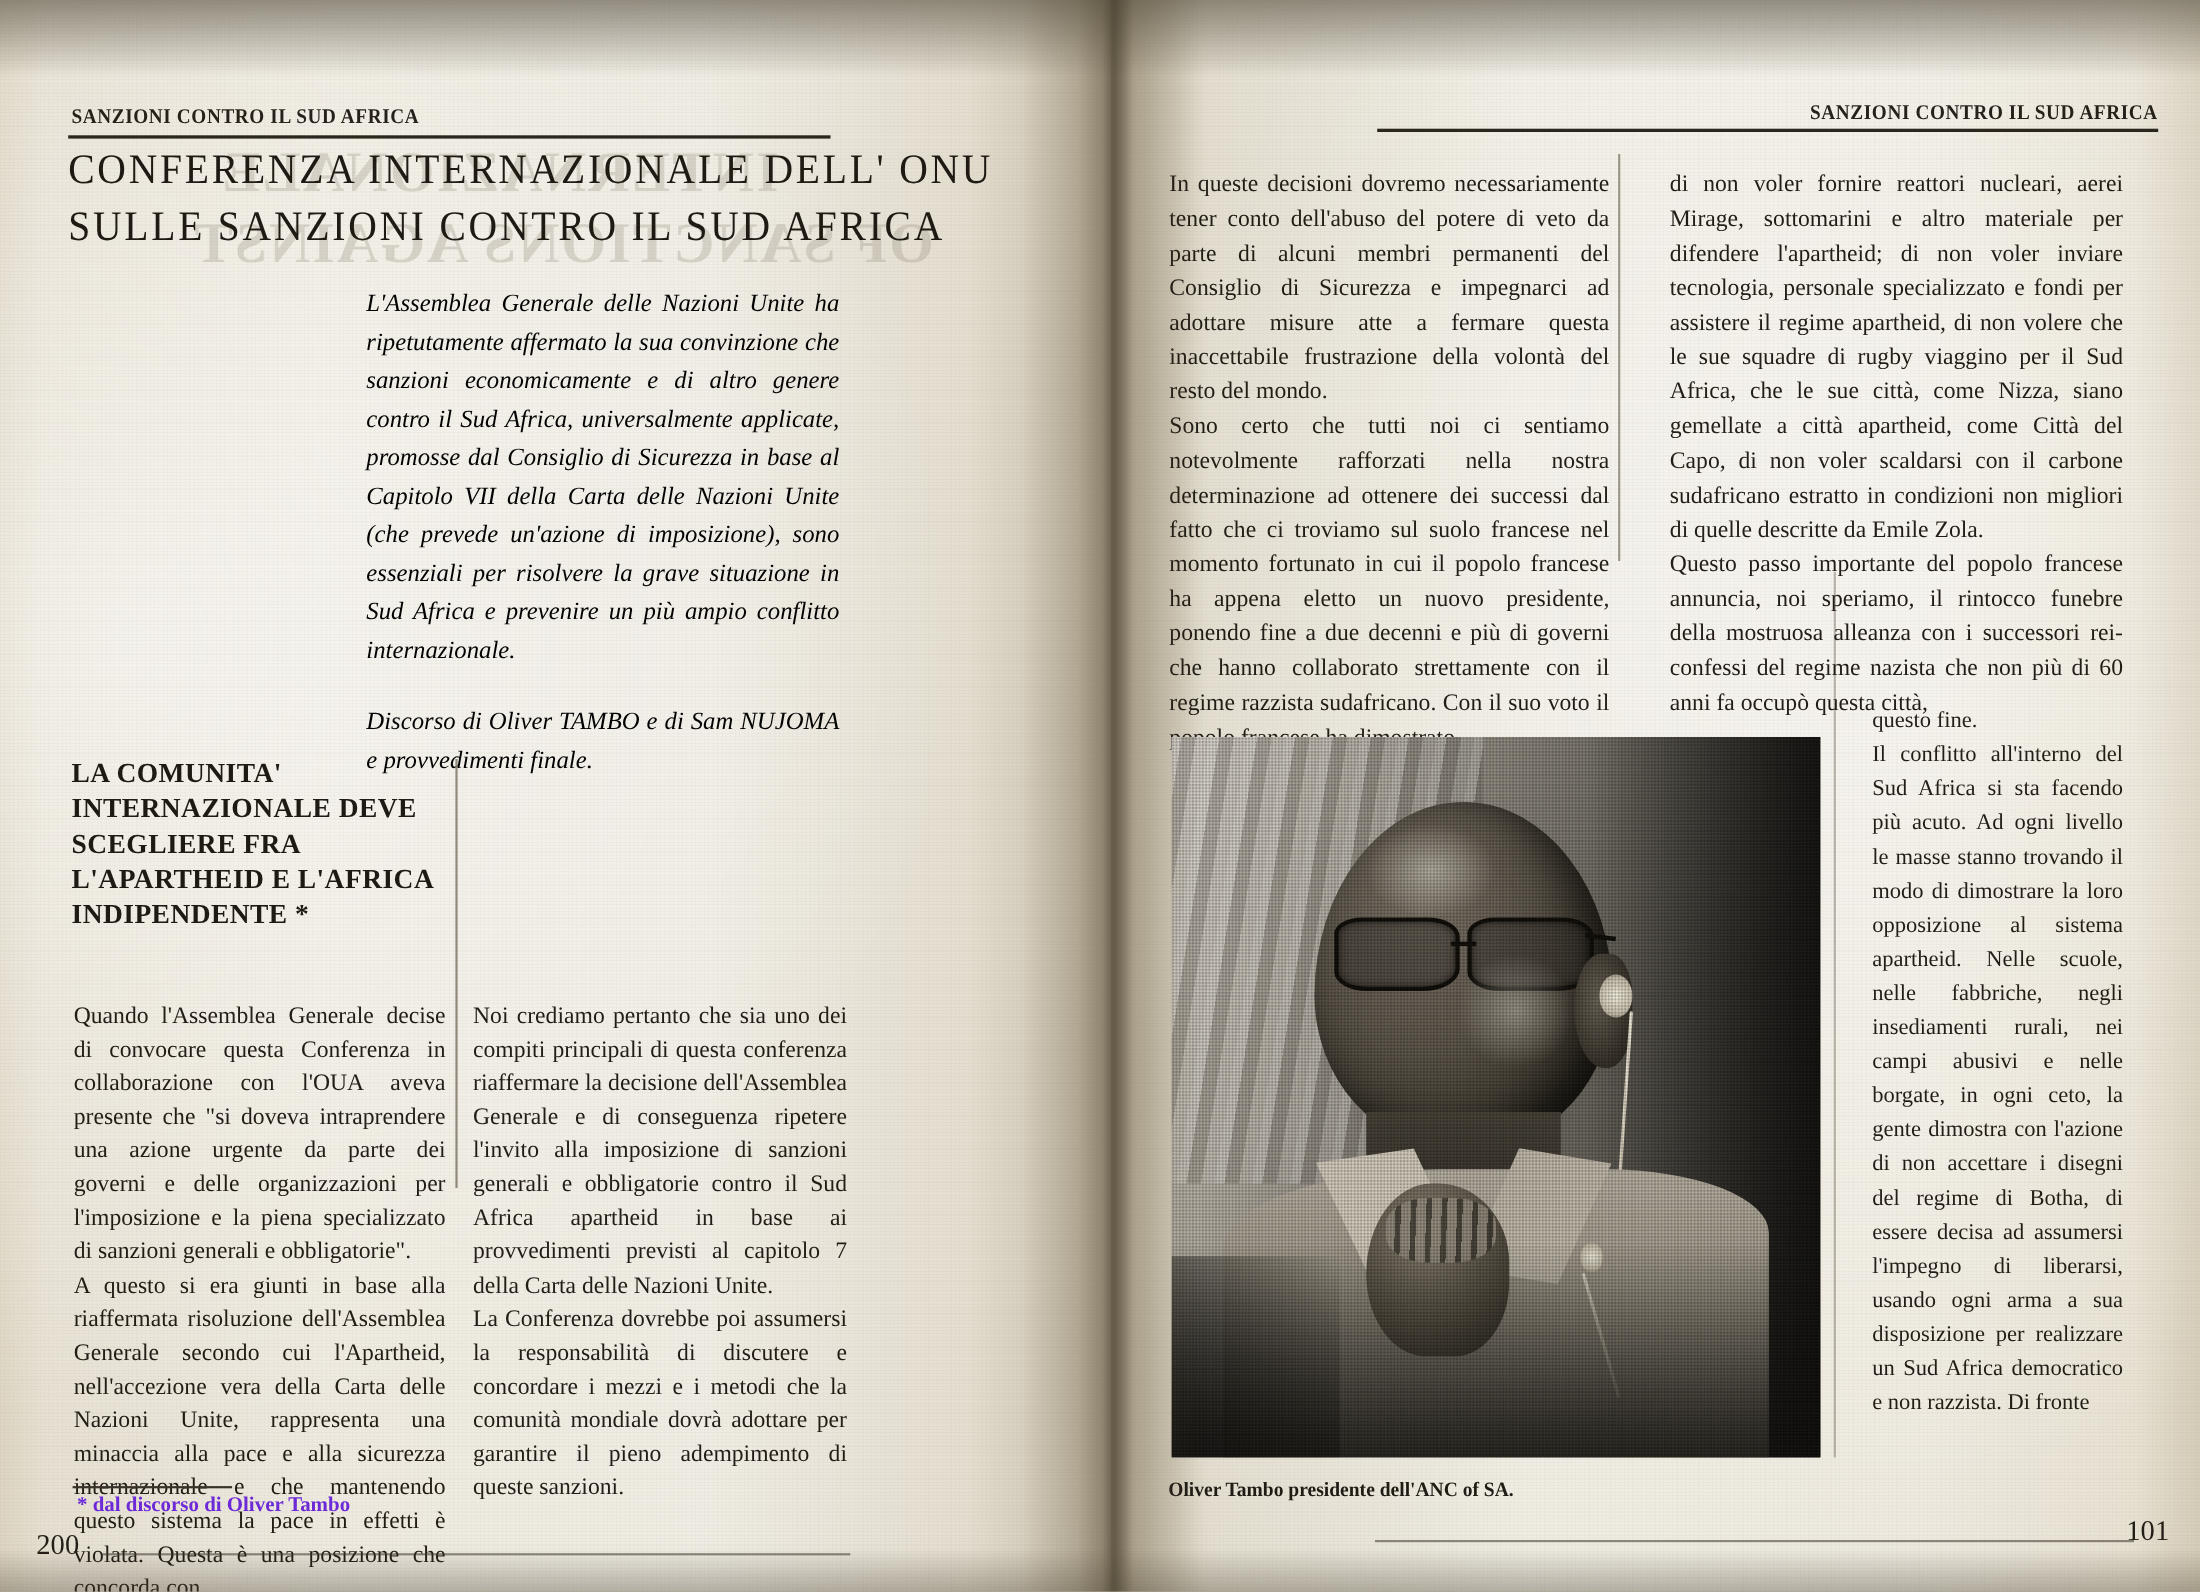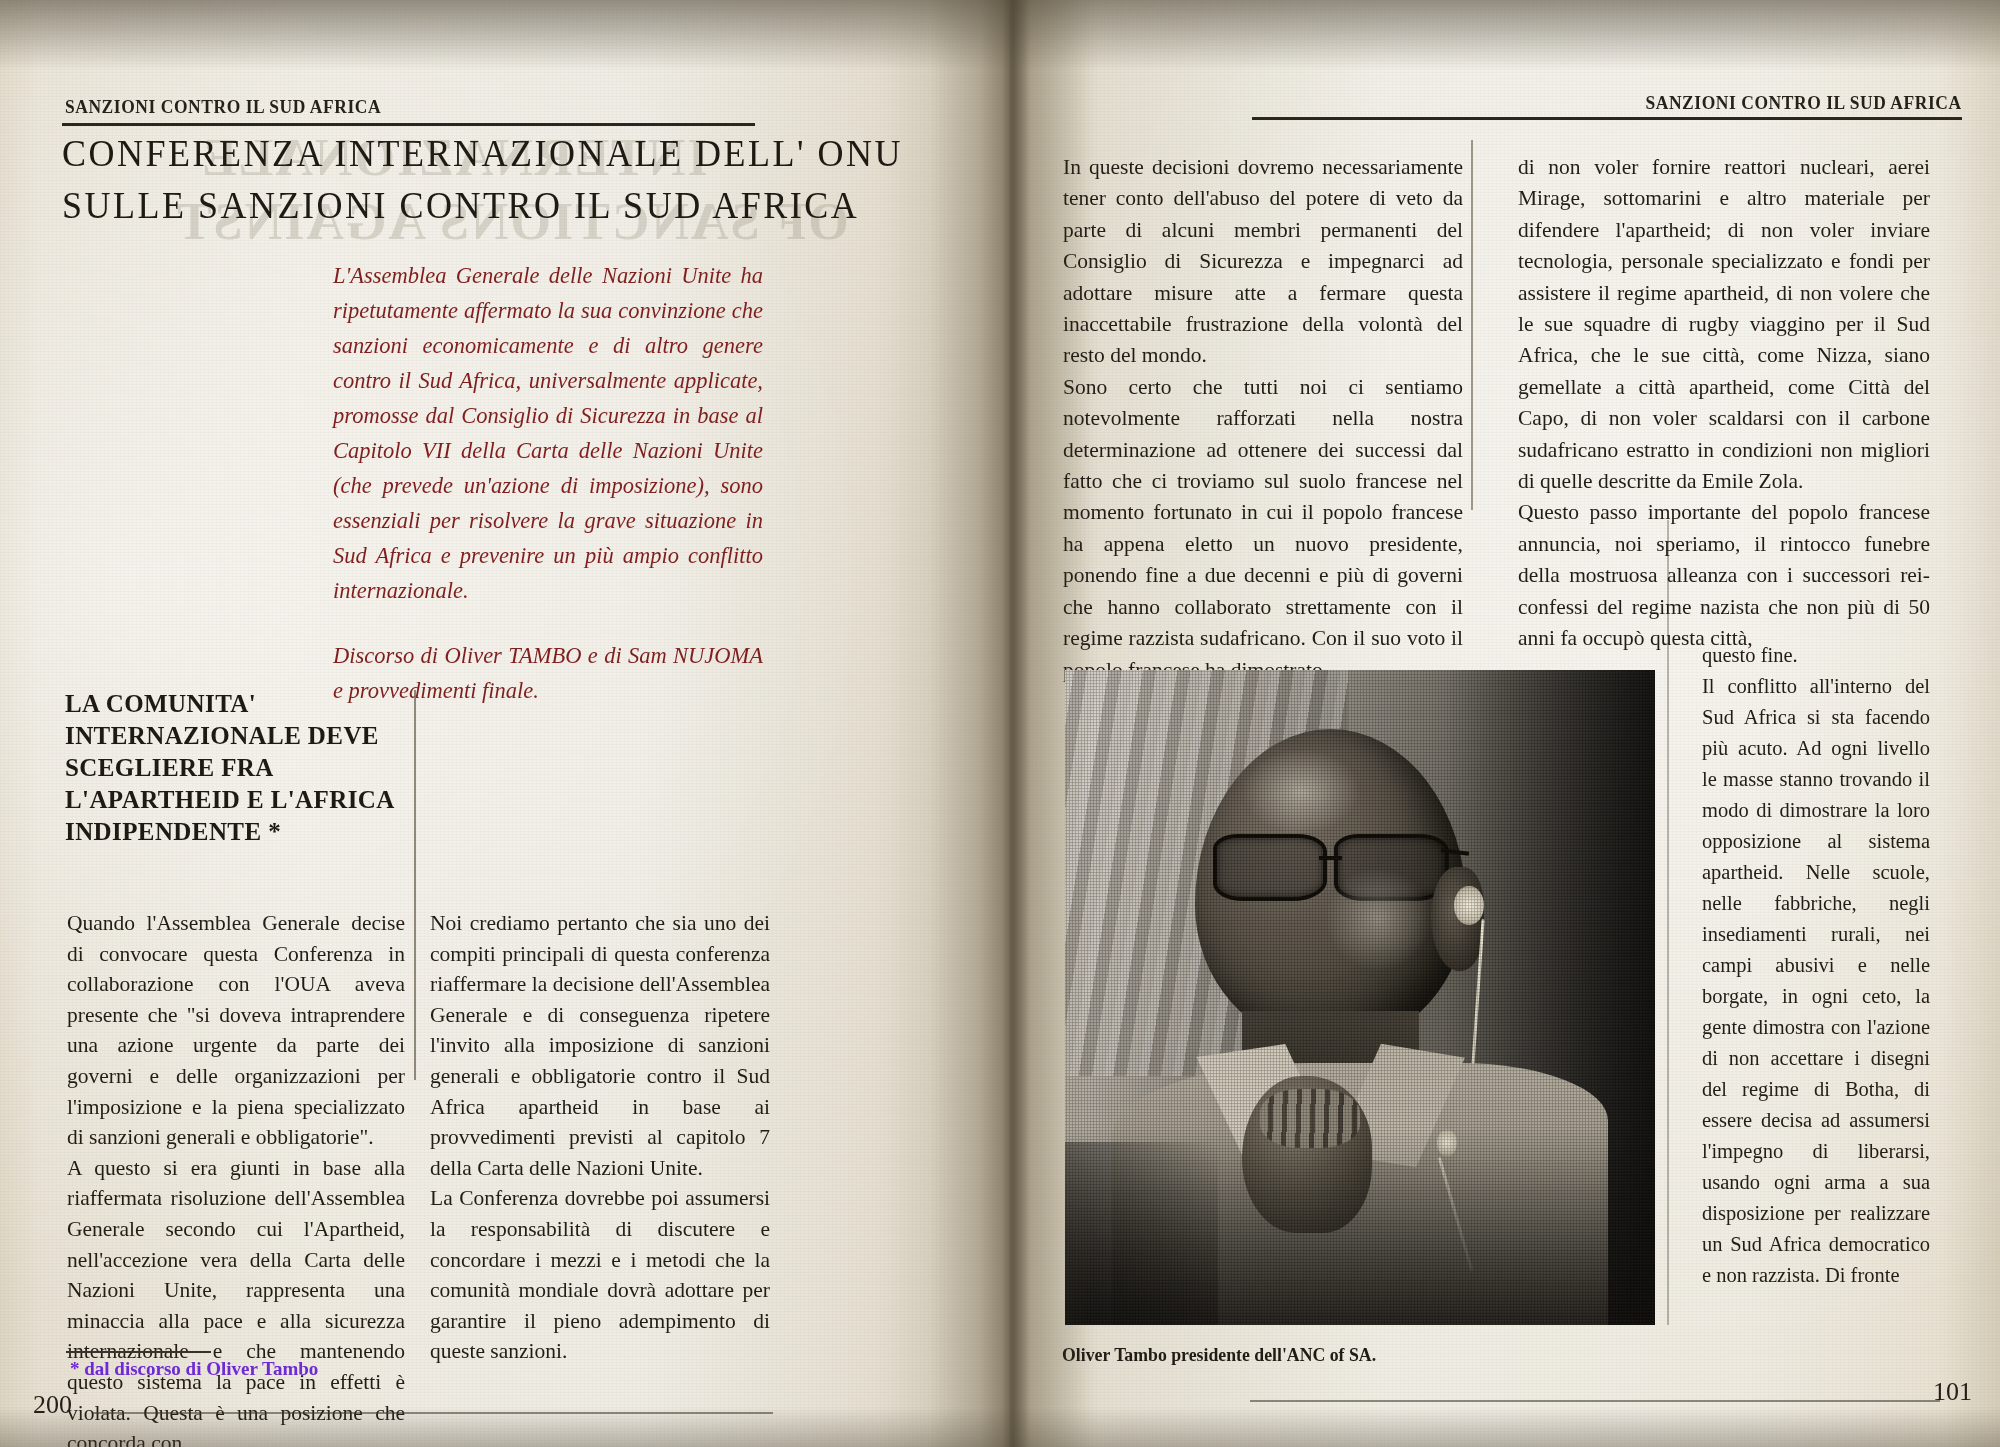--- a/index.html
+++ b/index.html
@@ -68,21 +68,21 @@
     font-family:"Liberation Serif", serif;
     font-size:36px;letter-spacing:2.5px;
     color:#1d1912;white-space:nowrap;
     transform:scaleY(1.06);transform-origin:left top;
   }
 
   .italic-block{
     position:absolute;
     font-family:"Liberation Serif", serif;
     font-style:italic;font-size:22.5px;line-height:35px;
-    color:#7f1d1d;text-align:justify;
+    color:#000000;text-align:justify;
   }
   .italic-block .credit{display:block;margin-top:30px;}
 
   .bighead{
     position:absolute;
     font-family:"Liberation Serif", serif;
     font-weight:bold;font-size:25px;line-height:32px;
     letter-spacing:.4px;color:#1c1812;
   }
 
@@ -300,21 +300,21 @@
   <div class="vrule" style="left:1471px;top:140px;height:370px;opacity:.65;"></div>
   <div class="vrule" style="left:1667px;top:520px;height:805px;opacity:.45;"></div>
 
   <div class="col" style="left:1063px;top:152px;width:400px;">
     <p>In queste decisioni dovremo necessariamente tener conto dell'abuso del potere di veto da parte di alcuni membri permanenti del Consiglio di Sicurezza e impegnarci ad adottare misure atte a fermare questa inaccettabile frustrazione della volontà del resto del mondo.</p>
       <p>Sono certo che tutti noi ci sentiamo notevolmente rafforzati nella nostra determinazione ad ottenere dei successi dal fatto che ci troviamo sul suolo francese nel momento fortunato in cui il popolo francese ha appena eletto un nuovo presidente, ponendo fine a due decenni e più di governi che hanno collaborato strettamente con il regime razzista sudafricano. Con il suo voto il popolo francese ha dimostrato</p>
   </div>
 
   <div class="col" style="left:1518px;top:152px;width:412px;">
     <p>di non voler fornire reattori nucleari, aerei Mirage, sottomarini e altro materiale per difendere l'apartheid; di non voler inviare tecnologia, personale specializzato e fondi per assistere il regime apartheid, di non volere che le sue squadre di rugby viaggino per il Sud Africa, che le sue città, come Nizza, siano gemellate a città apartheid, come Città del Capo, di non voler scaldarsi con il carbone sudafricano estratto in condizioni non migliori di quelle descritte da Emile Zola.</p>
-      <p>Questo passo importante del popolo francese annuncia, noi speriamo, il rintocco funebre della mostruosa alleanza con i successori rei-confessi del regime nazista che non più di 50 anni fa occupò questa città,</p>
+      <p>Questo passo importante del popolo francese annuncia, noi speriamo, il rintocco funebre della mostruosa alleanza con i successori rei-confessi del regime nazista che non più di 60 anni fa occupò questa città,</p>
   </div>
 
   <div class="col narrow" style="left:1702px;top:640px;width:228px;">
     <p>questo fine.</p>
       <p>Il conflitto all'interno del Sud Africa si sta facendo più acuto. Ad ogni livello le masse stanno trovando il modo di dimostrare la loro opposizione al sistema apartheid. Nelle scuole, nelle fabbriche, negli insediamenti rurali, nei campi abusivi e nelle borgate, in ogni ceto, la gente dimostra con l'azione di non accettare i disegni del regime di Botha, di essere decisa ad assumersi l'impegno di liberarsi, usando ogni arma a sua disposizione per realizzare un Sud Africa democratico e non razzista. Di fronte</p>
   </div>
 
   <div class="photo" style="left:1065px;top:670px;width:590px;height:655px;">
     <div class="bg"></div>
     <div class="curtain"></div>

